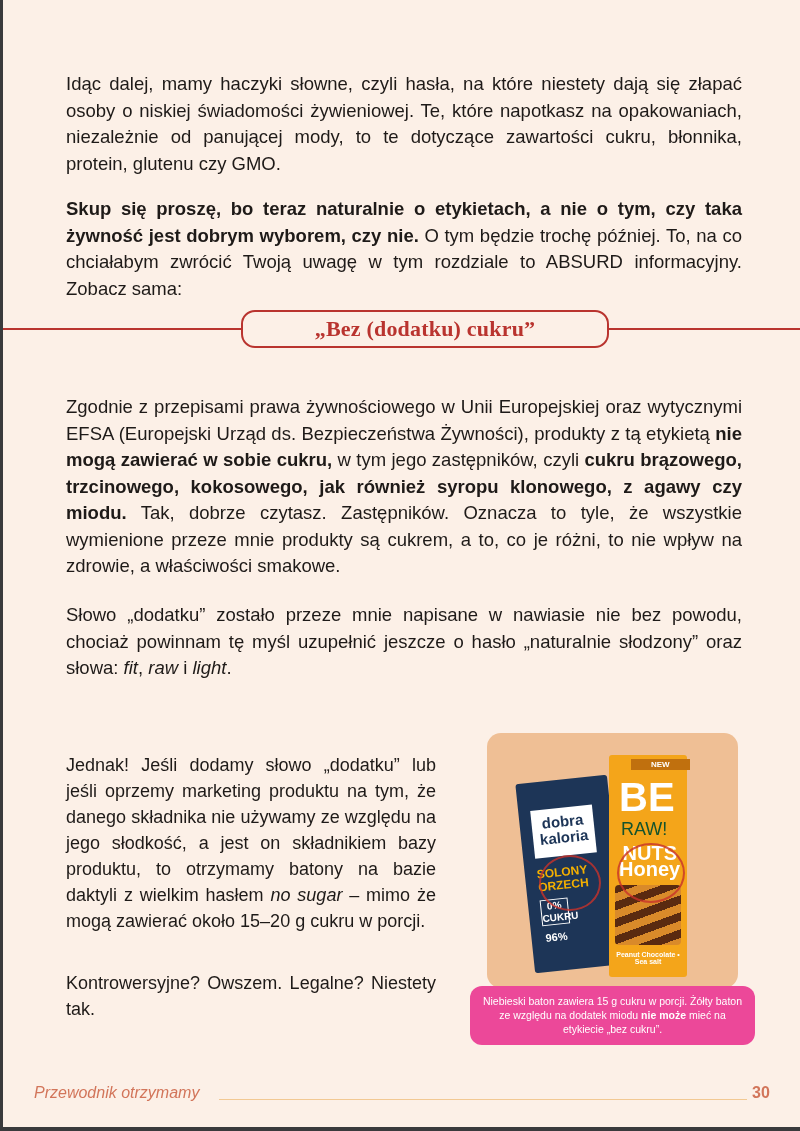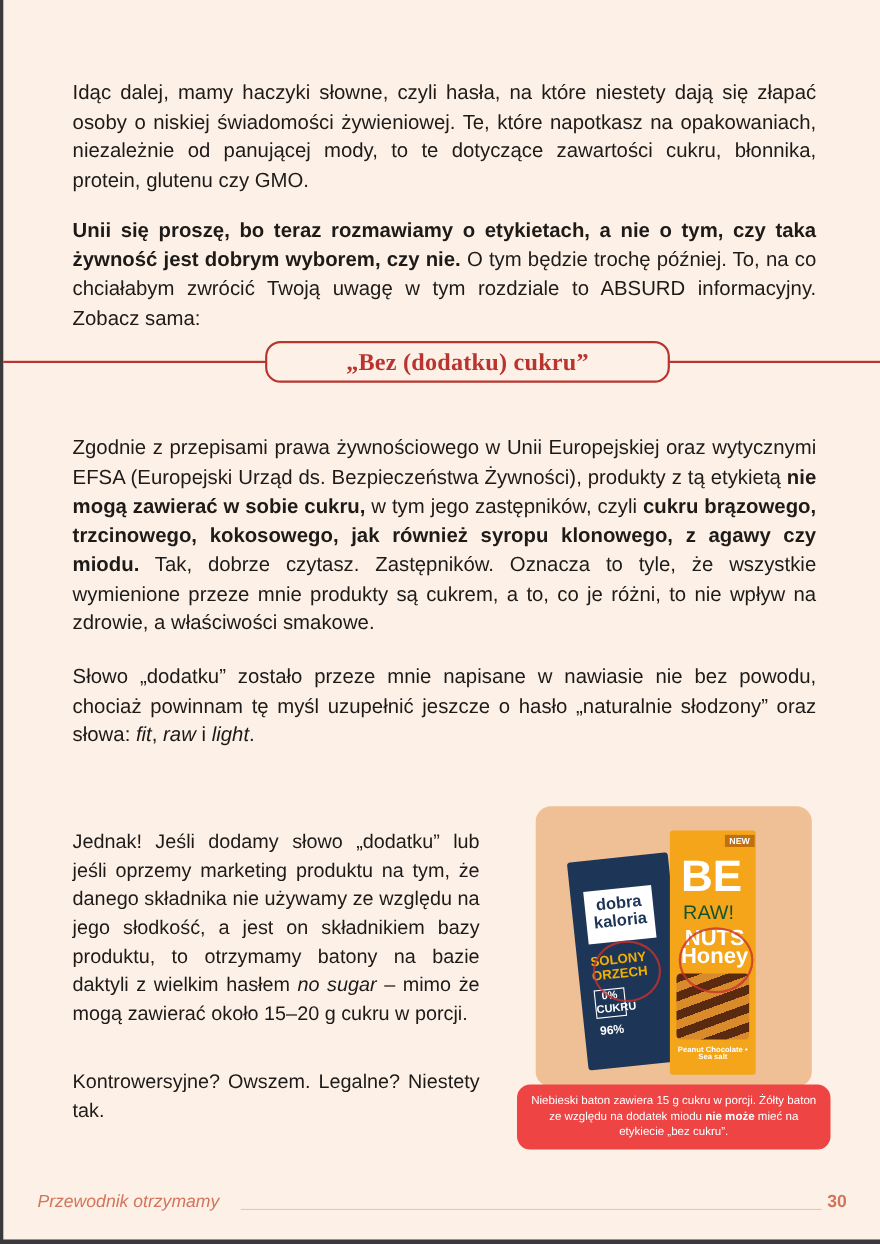--- a/index.html
+++ b/index.html
@@ -63,21 +63,21 @@
   }
   .bar-blue .pct {
     position: absolute; left: 14px; top: 150px; color: #fff; font-size: 11px; font-weight: bold;
   }
   .bar-yellow {
     position: absolute; left: 122px; top: 22px; width: 78px; height: 222px;
     background: #f4a51a; border-radius: 3px;
   }
   .bar-yellow .new {
     position: absolute; left: 22px; top: 4px; color: #fff; font-size: 8px; font-weight: bold;
-    background: #c0700e; padding: 1px 4px; margin-left: 28px;
+    background: #c0700e; padding: 1px 20px;
   }
   .bar-yellow .be {
     position: absolute; left: 10px; top: 22px; color: #fff; font-size: 40px; font-weight: bold; line-height: 40px;
   }
   .bar-yellow .raw {
     position: absolute; left: 12px; top: 64px; color: #14532d; font-size: 18px; font-weight: normal;
   }
   .bar-yellow .nuts {
     position: absolute; left: 10px; top: 90px; width: 58px; color: #fff; font-size: 20px; font-weight: bold; text-align: right; line-height: 16px;
   }
@@ -90,21 +90,21 @@
     position: absolute; left: 4px; top: 196px; width: 70px; color: #fff; font-size: 7px; text-align: center; font-weight: bold;
   }
   .circle {
     position: absolute; border: 2px solid #c8322b; border-radius: 50%; opacity: 0.8;
   }
   .c1 { left: 52px; top: 122px; width: 58px; height: 52px; }
   .c2 { left: 130px; top: 110px; width: 64px; height: 56px; }
 
   .caption {
     position: absolute; left: 467px; top: 986px; width: 285px; height: 59px;
-    background: #ef4444; border-radius: 12px; color: #fff;
+    background: #ec4899; border-radius: 12px; color: #fff;
     font-size: 10.5px; line-height: 14px; text-align: center;
     box-sizing: border-box; padding: 8px 12px;
   }
 
   .footer-label {
     position: absolute; left: 31px; top: 1084px; font-style: italic; font-size: 16px; color: #d2755a;
   }
   .footer-line {
     position: absolute; left: 216px; top: 1099px; width: 528px; height: 1px; background: #f2c993;
   }
@@ -112,21 +112,21 @@
     position: absolute; left: 749px; top: 1084px; font-weight: bold; font-size: 16px; color: #d2755a;
   }
 </style>
 </head>
 <body>
 
 <div class="page">
 
   <p class="para p1">Idąc dalej, mamy haczyki słowne, czyli hasła, na które niestety dają się złapać osoby o niskiej świadomości żywieniowej. Te, które napotkasz na opakowaniach, niezależnie od panującej mody, to te dotyczące zawartości cukru, błonnika, protein, glutenu czy GMO.</p>
 
-  <p class="para p2"><b>Unii się proszę, bo teraz rozmawiamy o etykietach, a nie o tym, czy taka żywność jest dobrym wyborem, czy nie.</b><span> O tym będzie trochę później. To, na co chciałabym zwrócić Twoją uwagę w tym rozdziale to ABSURD informacyjny. Zobacz sama:</span></p>
+  <p class="para p2"><b>Skup się proszę, bo teraz naturalnie o etykietach, a nie o tym, czy taka żywność jest dobrym wyborem, czy nie.</b><span> O tym będzie trochę później. To, na co chciałabym zwrócić Twoją uwagę w tym rozdziale to ABSURD informacyjny. Zobacz sama:</span></p>
 
   <div class="section-line"></div>
   <div class="section-title">„Bez (dodatku) cukru”</div>
 
   <p class="para p3"><span>Zgodnie z przepisami prawa żywnościowego w Unii Europejskiej oraz wytycznymi EFSA (Europejski Urząd ds. Bezpieczeństwa Żywności), produkty z tą etykietą </span><b>nie mogą zawierać w sobie cukru,</b><span> w tym jego zastępników, czyli </span><b>cukru brązowego, trzcinowego, kokosowego, jak również syropu klonowego, z agawy czy miodu.</b><span> Tak, dobrze czytasz. Zastępników. Oznacza to tyle, że wszystkie wymienione przeze mnie produkty są cukrem, a to, co je różni, to nie wpływ na zdrowie, a właściwości smakowe.</span></p>
 
   <p class="para p4"><span>Słowo „dodatku” zostało przeze mnie napisane w nawiasie nie bez powodu, chociaż powinnam tę myśl uzupełnić jeszcze o hasło „naturalnie słodzony” oraz słowa: </span><i>fit</i><span>, </span><i>raw</i><span> i </span><i>light</i><span>.</span></p>
 
 
   <p class="para p6"><span>Jednak! Jeśli dodamy słowo „dodatku” lub jeśli oprzemy marketing produktu na tym, że danego składnika nie używamy ze względu na jego słodkość, a jest on składnikiem bazy produktu, to otrzymamy batony na bazie daktyli z wielkim hasłem </span><i>no sugar</i><span> – mimo że mogą zawierać około 15–20 g cukru w porcji.</span></p>

